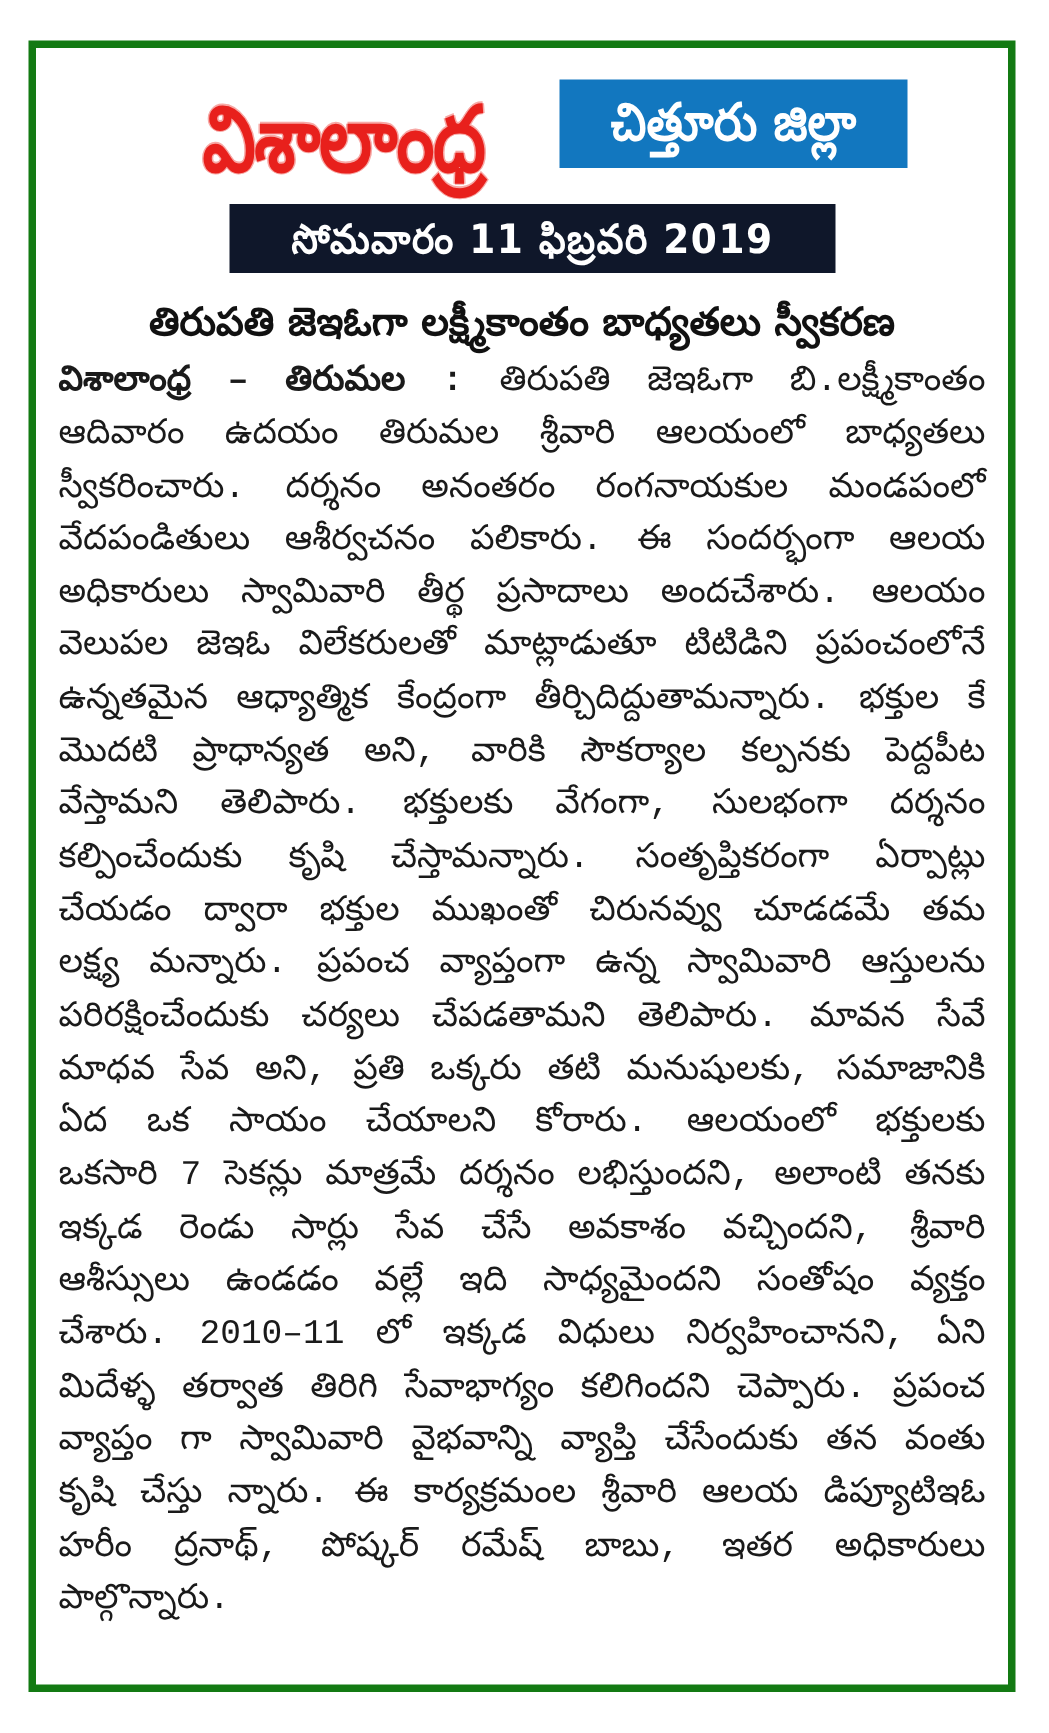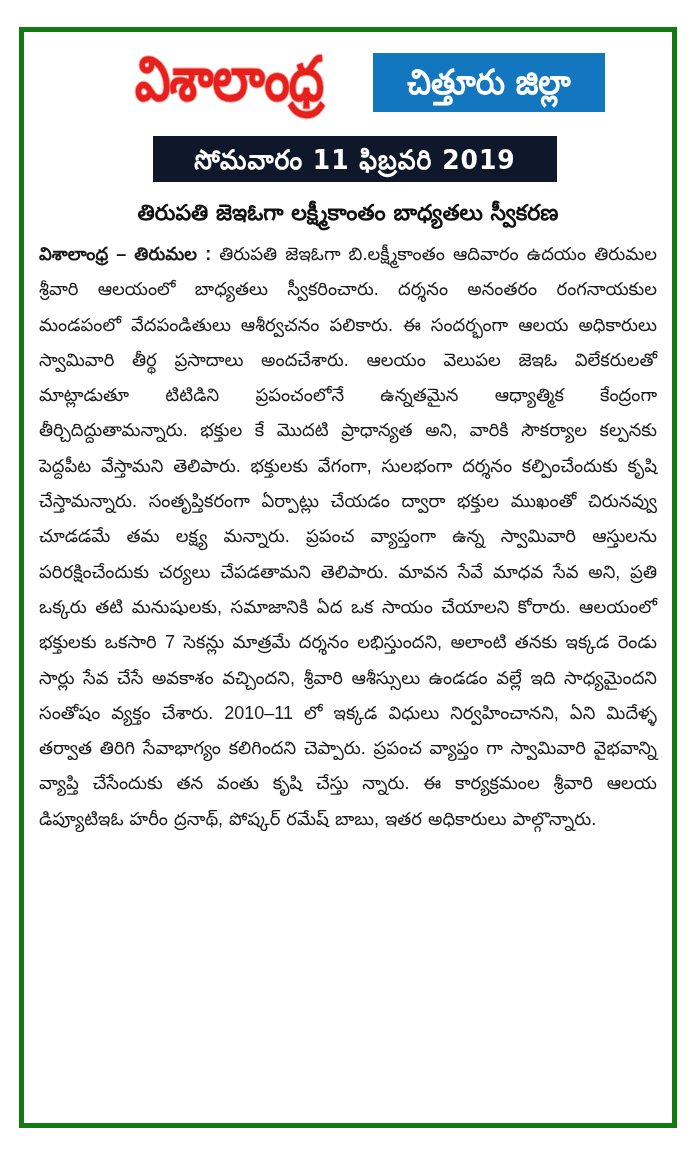--- a/index.html
+++ b/index.html
@@ -30,21 +30,21 @@
   
   .masthead {
     position: relative;
     height: 82px;
     margin-top: 8px;
   }
 
   .logo-wrap {
     position: absolute;
     left: 74px;
-    top: 0;
+    top: 14px;
     width: 262px;
     height: 78px;
   }
   .logo-text {
     font-family: "DejaVu Sans", sans-serif;
     font-size: 50px;
     font-weight: bold;
     color: #e8201c;
     line-height: 78px;
     letter-spacing: -1px;
@@ -107,35 +107,35 @@
   }
 
   
   .headline {
     position: absolute;
     left: 10px;
     top: 168px;
     width: 628px;
     text-align: center;
     font-family: "DejaVu Sans", sans-serif;
-    font-size: 22px;
+    font-size: 26px;
     font-weight: bold;
     color: #111111;
     white-space: nowrap;
     line-height: 1.2;
   }
 
   
   .article {
     position: absolute;
     left: 15px;
     top: 205px;
     width: 618px;
-    font-family: Liberation Sans, sans-serif;
-    font-size: 18px;
+    font-family: Liberation Mono, monospace;
+    font-size: 23px;
     line-height: 35.3px;
     color: #1a1a1a;
     text-align: justify;
     text-justify: inter-word;
     word-spacing: 1px;
   }
   .article .dateline {
     font-weight: bold;
   }
   .article p {

